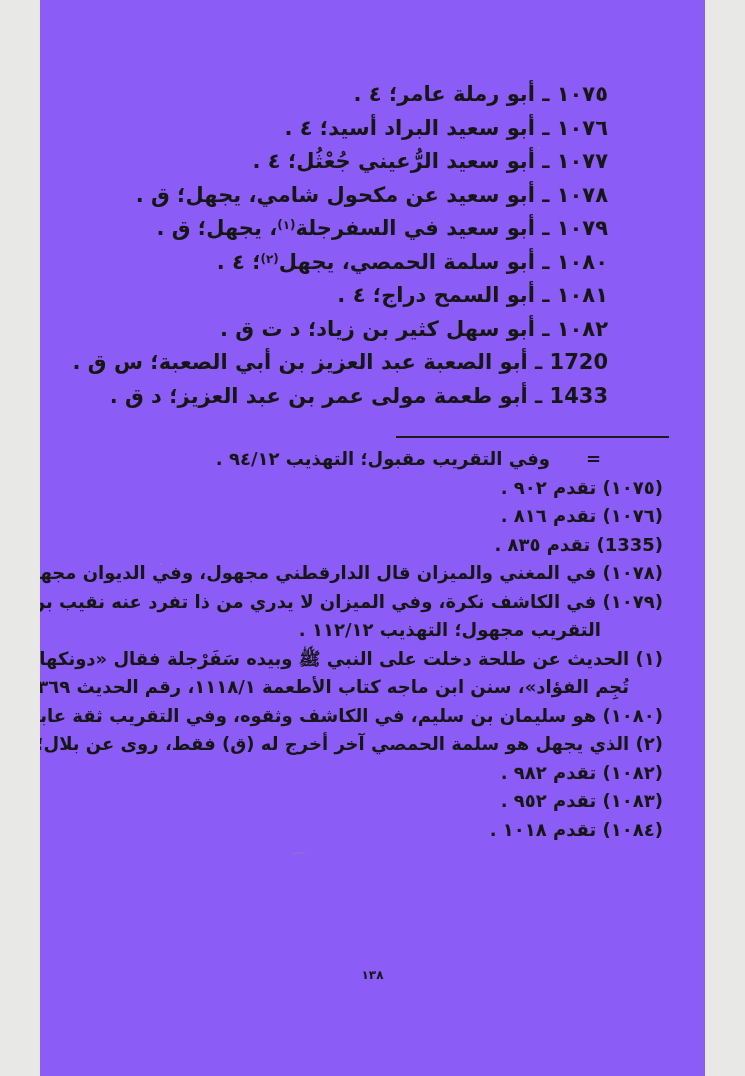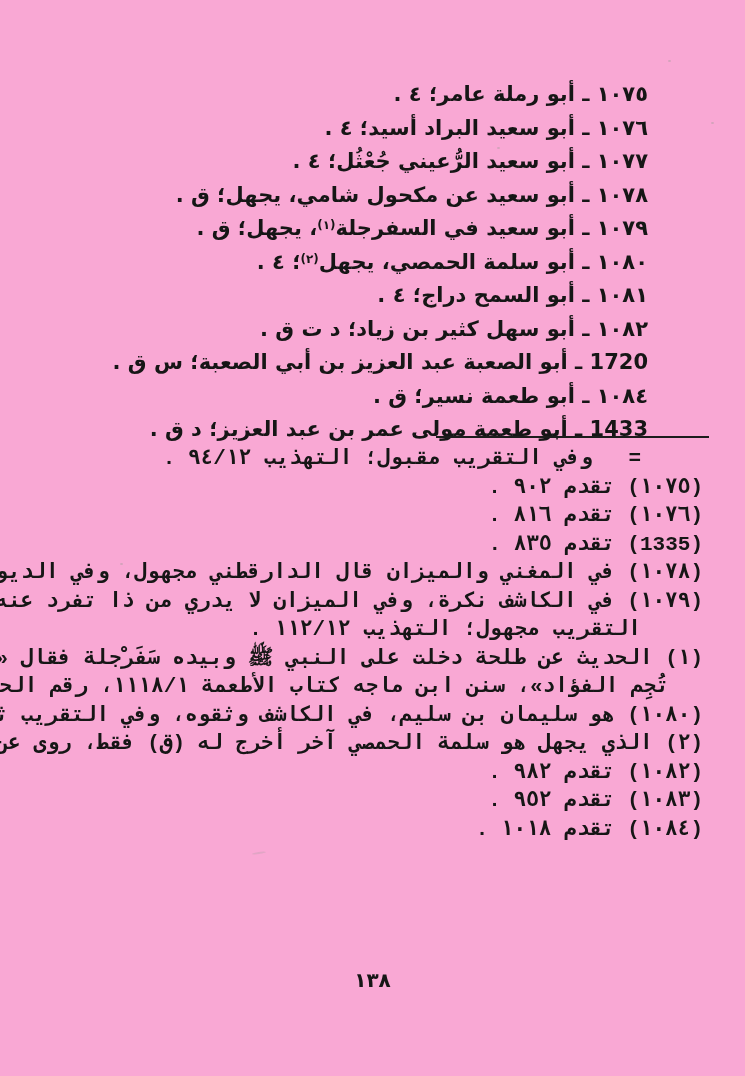--- a/index.html
+++ b/index.html
@@ -1,20 +1,20 @@
 <!DOCTYPE html>
 <html lang="ar" dir="rtl"><head>
 <meta charset="utf-8">
 <style>
   html,body{margin:0;padding:0;background:#e8e8e6;}
   .page{
     position:relative;
-    width:745px;height:1076px;
+    width:665px;height:1076px;
     margin:0 auto;
-    background:#f9a8d4;
+    background:#8b5cf6;
     overflow:hidden;
     font-family:"DejaVu Sans",sans-serif;
     color:#161616;
     direction:rtl;
   }
   
   .entries{
     position:absolute;
     top:78px;right:97px;left:40px;
     text-align:right;
@@ -39,37 +39,36 @@
     width:273px;height:0;
     border-top:2px solid #1c1c1c;
   }
   
   .footnotes{
     position:absolute;
     top:445px;right:42px;left:38px;
     text-align:right;
   }
   .fn-line{
-    font-size:21px;
+    font-size:18px;
     font-weight:700;
     line-height:28.5px;
     white-space:nowrap;
-    font-family:Liberation Mono, monospace;
   }
   .cont-sm{padding-right:34px;}
   .cont-md{padding-right:62px;}
   .cont-lg{padding-right:92px;}
   .fn-cont-row{padding-right:62px;}
   .cont-eq{margin-left:36px;}
   
   .page-number{
     position:absolute;
     top:968px;left:0;right:0;
     text-align:center;
-    font-size:20px;
+    font-size:12px;
     font-weight:700;
     letter-spacing:1px;
   }
   
   .speck{
     position:absolute;width:3px;height:2px;
     background:#9a9a96;opacity:.4;border-radius:50%;
   }
   .s1{top:147px;left:497px;}
   .s2{top:60px;left:668px;}
@@ -85,21 +84,20 @@
   <div class="entries">
     <div class="entry"><span>١٠٧٥ ـ أبو رملة عامر؛ ٤ .</span><sup></sup><span></span></div>
     <div class="entry"><span>١٠٧٦ ـ أبو سعيد البراد أسيد؛ ٤ .</span><sup></sup><span></span></div>
     <div class="entry"><span>١٠٧٧ ـ أبو سعيد الرُّعيني جُعْثُل؛ ٤ .</span><sup></sup><span></span></div>
     <div class="entry"><span>١٠٧٨ ـ أبو سعيد عن مكحول شامي، يجهل؛ ق .</span><sup></sup><span></span></div>
     <div class="entry"><span>١٠٧٩ ـ أبو سعيد في السفرجلة</span><sup>(١)</sup><span>، يجهل؛ ق .</span></div>
     <div class="entry"><span>١٠٨٠ ـ أبو سلمة الحمصي، يجهل</span><sup>(٢)</sup><span>؛ ٤ .</span></div>
     <div class="entry"><span>١٠٨١ ـ أبو السمح دراج؛ ٤ .</span><sup></sup><span></span></div>
     <div class="entry"><span>١٠٨٢ ـ أبو سهل كثير بن زياد؛ د ت ق .</span><sup></sup><span></span></div>
     <div class="entry"><span>1720 ـ أبو الصعبة عبد العزيز بن أبي الصعبة؛ س ق .</span><sup></sup><span></span></div>
-    <div class="entry"><span>١٠٨٤ ـ أبو طعمة نسير؛ ق .</span><sup></sup><span></span></div>
     <div class="entry"><span>1433 ـ أبو طعمة مولى عمر بن عبد العزيز؛ د ق .</span><sup></sup><span></span></div>
   </div>
 
   <div class="fn-rule"></div>
 
   <div class="footnotes">
     <div class="fn-line fn-cont-row">
       <span class="cont-eq">=</span><span>وفي التقريب مقبول؛ التهذيب ٩٤/١٢ .</span>
     </div>
     <div class="fn-line">(١٠٧٥) تقدم ٩٠٢ .</div>

